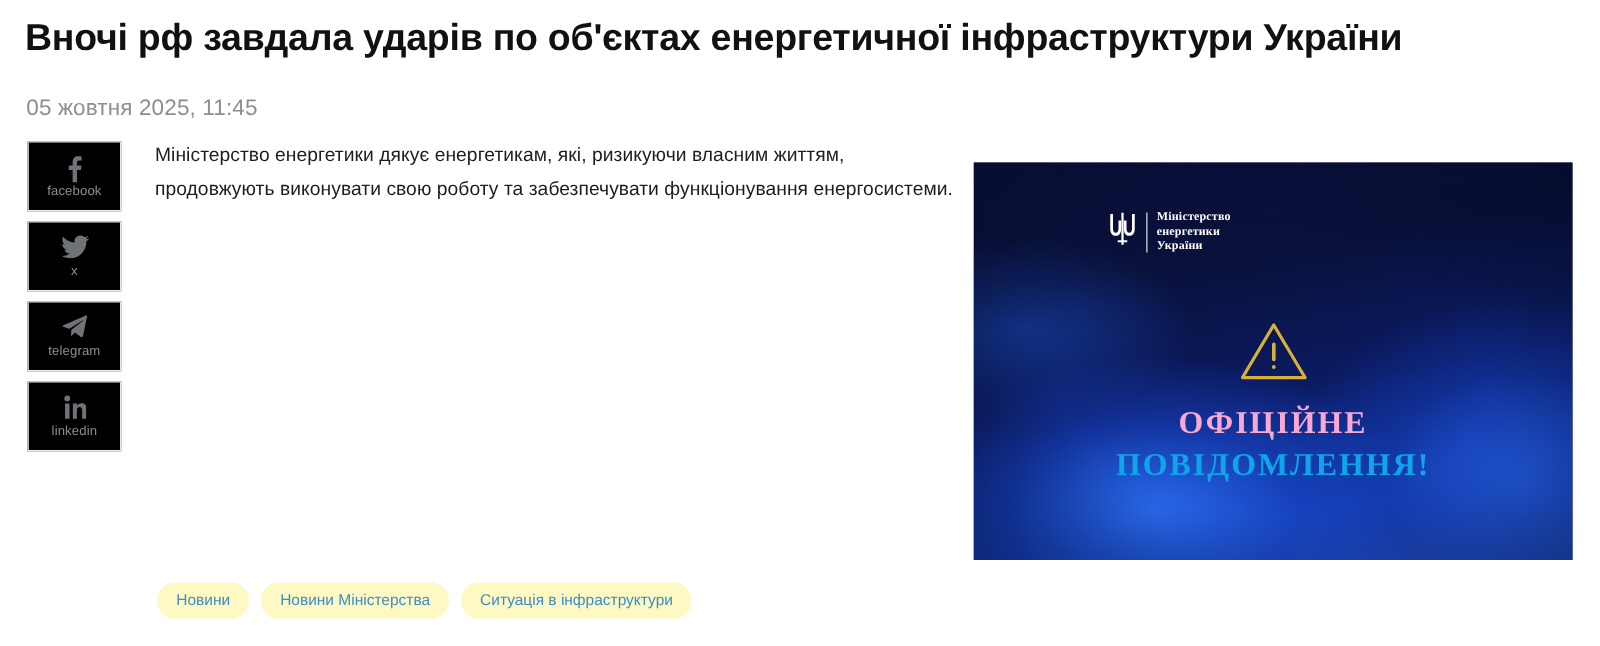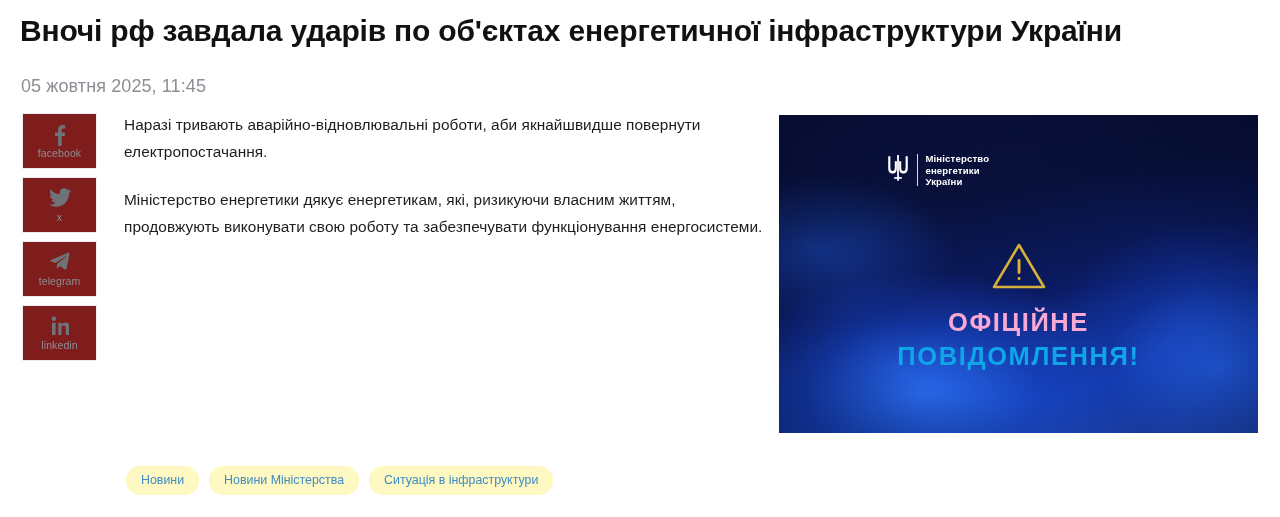--- a/index.html
+++ b/index.html
@@ -53,21 +53,21 @@
   .share-rail {
     position: absolute;
     left: 22px;
     top: 113px;
     width: 75px;
   }
   .share-btn {
     width: 75px;
     height: 56px;
     border: 1px solid #ececec;
-    background: #7f1d1d;
+    background: #000000;
     box-sizing: border-box;
     display: flex;
     flex-direction: column;
     align-items: center;
     justify-content: center;
     margin-bottom: 8px;
     cursor: pointer;
     user-select: none;
   }
   .share-btn .s-ico {
@@ -98,25 +98,26 @@
     line-height: 26.5px;
     color: #1d1d1d;
     letter-spacing: 0.05px;
   }
   .article-body p:last-child { margin-bottom: 0; }
 
   
   .banner {
     position: absolute;
     left: 779px;
-    top: 115px;
+    top: 130px;
     width: 479px;
     height: 318px;
     overflow: hidden;
     background: #050b33;
+    font-family: Liberation Serif, serif;
   }
   .banner-bg {
     position: absolute;
     inset: 0;
     background:
       radial-gradient(ellipse 58% 52% at 30% 88%, rgba(42,108,240,0.95) 0%, rgba(24,70,200,0.55) 42%, rgba(10,26,92,0.05) 75%),
       radial-gradient(ellipse 52% 60% at 92% 80%, rgba(36,96,235,0.92) 0%, rgba(20,58,175,0.5) 45%, rgba(8,22,85,0.04) 78%),
       radial-gradient(ellipse 40% 32% at 8% 42%, rgba(30,84,210,0.55) 0%, rgba(10,28,96,0.0) 72%),
       linear-gradient(170deg, #0b1240 0%, #081038 28%, #0b1b64 56%, #1440b8 82%, #2f63e0 100%);
   }
@@ -239,21 +240,20 @@
           <circle cx="2.8" cy="2.7" r="2.3"></circle>
           <path d="M7.3 6.8h3.4v1.7c.6-1 1.8-2 3.7-2 3 0 3.9 1.8 3.9 4.7V19h-3.6v-6.9c0-1.6-.6-2.6-2-2.6-1.2 0-1.8.8-2.1 1.6-.1.3-.1.7-.1 1.1V19H7.3V6.8z"></path>
         </svg>
       </span>
       <span class="s-label">linkedin</span>
     </div>
 
   </div>
 
   <div class="article-body">
-    <p>Наразі тривають аварійно-відновлювальні роботи, аби якнайшвидше повернути електропостачання.</p>
     <p>Міністерство енергетики дякує енергетикам, які, ризикуючи власним життям, продовжують виконувати свою роботу та забезпечувати функціонування енергосистеми.</p>
   </div>
 
   <div class="banner">
     <div class="banner-bg"></div>
     <div class="banner-vignette"></div>
 
     <div class="banner-logo">
       <span class="trident">
         <svg width="24" height="30" viewBox="0 0 24 30" aria-hidden="true">

